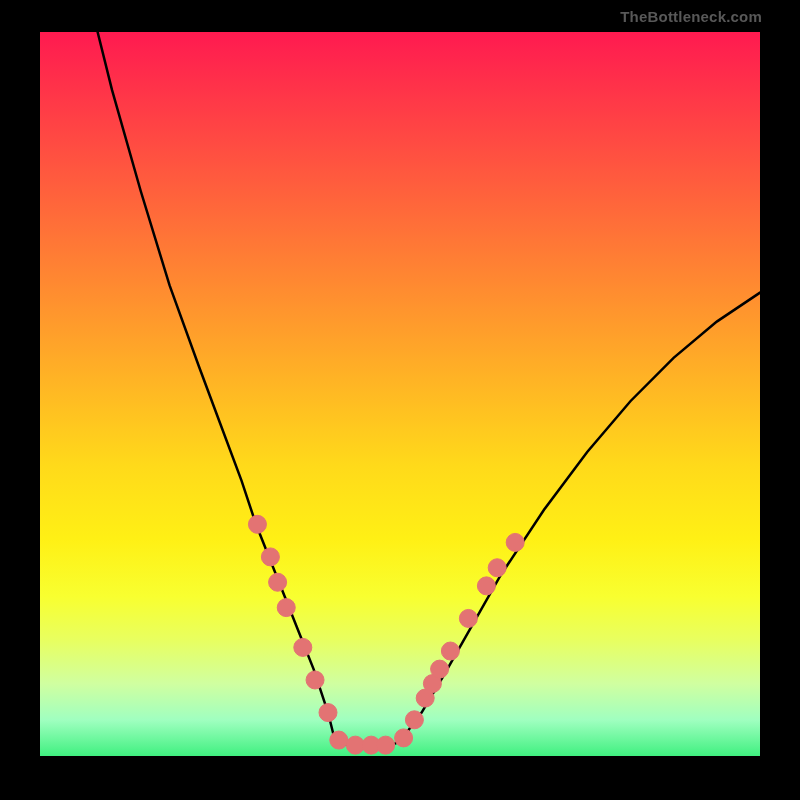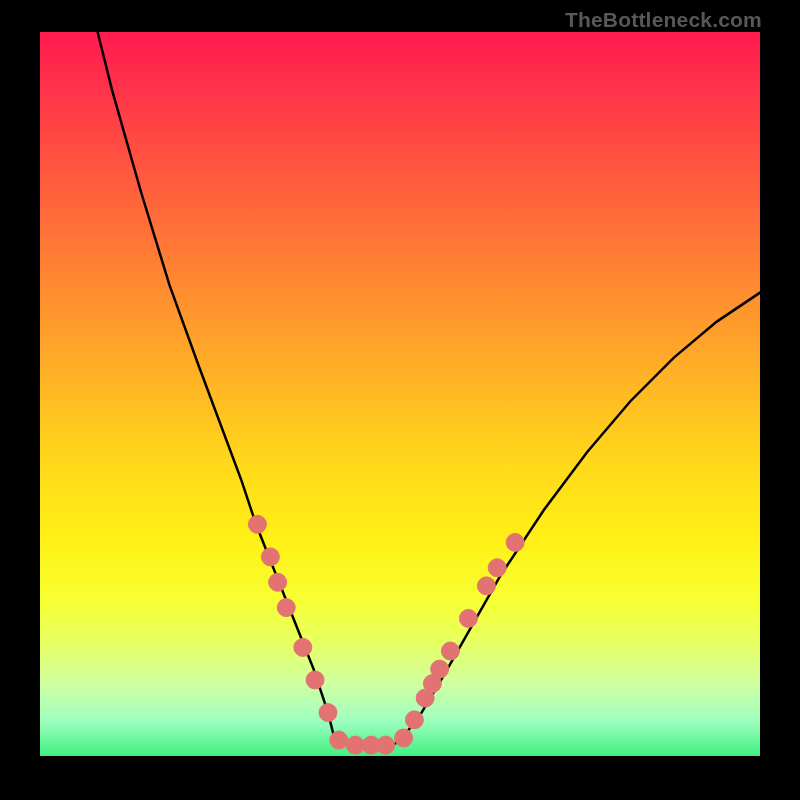--- a/index.html
+++ b/index.html
@@ -36,21 +36,21 @@
       #d0ffa0 90%,
       #a0ffc0 95%,
       #40f080 100%
     );
   }
   .watermark {
     position: absolute;
     right: 38px;
     top: 8px;
     font-family: Arial, Helvetica, sans-serif;
-    font-size: 21px;
+    font-size: 15px;
     font-weight: 600;
     color: #585858;
     letter-spacing: 0.2px;
   }
   .curve-svg {
     position: absolute;
     left: 0;
     top: 0;
     width: 720px;
     height: 724px;

